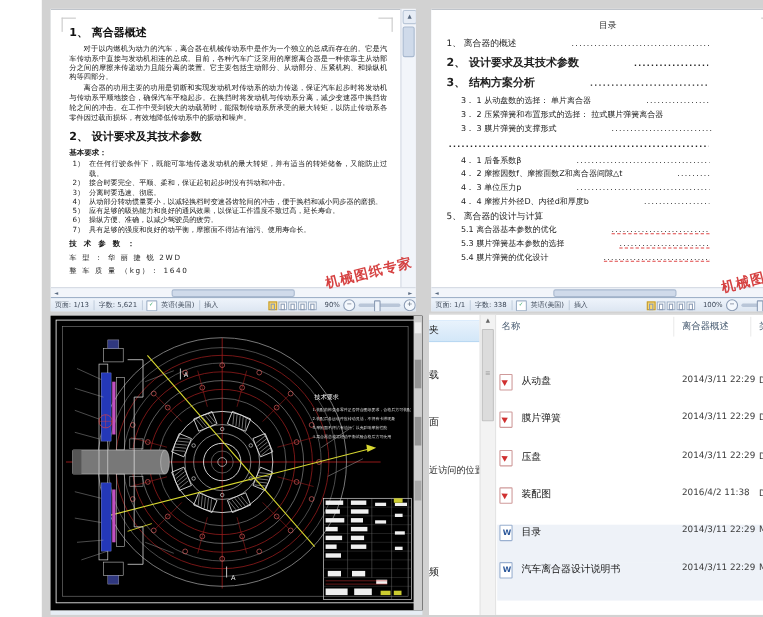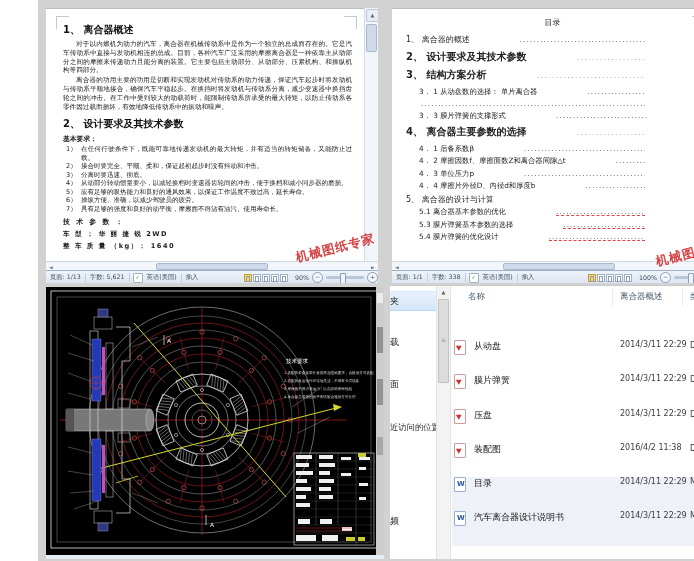--- a/index.html
+++ b/index.html
@@ -15,21 +15,21 @@
   .corner.tl{left:10px;top:7px;border-left-width:1px;border-top-width:1px;}
   .corner.tr{right:8px;top:7px;border-right-width:1px;border-top-width:1px;}
   .doc-content{position:absolute;left:17px;top:8px;right:13px;color:#1a1a1a;}
   .h1{font-size:10px;font-weight:bold;color:#111;margin:6px 0 3px;}
   .para{font-size:6.6px;line-height:8.8px;text-align:justify;text-indent:13px;margin:1px 0;}
   .sub-label{font-size:6.8px;font-weight:bold;margin:3px 0 1px;}
   .req{display:flex;font-size:6.5px;line-height:8.5px;margin:0;}
   .req-num{width:15px;flex:none;padding-left:3px;}
   .req-text{flex:1;text-align:justify;}
   .tech-label{font-size:6.8px;font-weight:bold;letter-spacing:2px;margin:4px 0 2px;}
-  .tech-line{font-size:6.6px;letter-spacing:1.5px;margin:3px 0;font-weight:bold;}
+  .tech-line{font-size:6.6px;letter-spacing:1.5px;margin:3px 0;}
 
   .vscroll{position:absolute;right:0;top:0;width:13px;height:253px;background:#f2f5fa;
            border-left:1px solid #d4dae3;}
   .sc-btn{width:11px;height:11px;margin:1px;background:#e7edf6;border:1px solid #bac7d8;border-radius:2px;
           font-size:5px;color:#5a6b82;text-align:center;line-height:10px;}
   .sc-thumb-v{width:9px;height:26px;margin:2px auto;background:#cfdaea;border:1px solid #a9b9cf;border-radius:2px;}
   .hscroll{position:absolute;left:0;top:253px;width:100%;height:9px;background:#f2f5fa;
            border-top:1px solid #d4dae3;display:flex;align-items:center;}
   .h-arrow{font-size:5px;color:#5a6b82;width:10px;text-align:center;flex:none;}
   .sc-thumb-h{width:110px;height:5px;background:#cfdaea;border:1px solid #a9b9cf;border-radius:2px;margin:0 auto;}
@@ -89,21 +89,21 @@
   .ex-sidebar > div:nth-of-type(4){top:132px;font-size:8.3px;}
   .ex-sidebar > div:nth-of-type(5){top:226px;}
   .ex-scroll{position:absolute;left:46px;top:0;width:13px;height:100%;background:#f3f3f3;
              border-left:1px solid #e4e4e4;border-right:1px solid #e4e4e4;}
   .ex-scroll .up{height:12px;font-size:5px;color:#666;text-align:center;line-height:12px;}
   .ex-thumb{margin:1px auto;width:9px;height:82px;background:#dcdcdc;border:1px solid #c2c2c2;border-radius:1px;
             font-size:6px;color:#9a9a9a;text-align:center;line-height:80px;}
   .ex-main{position:absolute;left:62px;top:0;right:6px;bottom:0;}
   .ex-head{position:relative;height:22px;}
   .ex-col{position:absolute;top:5px;font-size:8.5px;color:#44586e;}
-  .ex-col.c1{left:16px;} .ex-col.c2{left:168px;} .ex-col.c3{left:238px;}
+  .ex-col.c1{left:4px;} .ex-col.c2{left:168px;} .ex-col.c3{left:238px;}
   .ex-colsep{position:absolute;top:2px;width:1px;height:18px;background:#ececec;}
   .ex-rows{padding-top:32px;}
   .file-row{position:relative;height:34.3px;display:flex;}
   .file-icon{width:10px;height:13px;background:#fff;border:1px solid #b5b5b5;border-radius:1px;
              position:relative;flex:none;margin-left:2px;}
   .file-row.dwg .file-icon{border-color:#cf9a9a;}
   .file-row.dwg .file-icon::after{content:"";position:absolute;left:2px;top:3px;width:0;height:0;
       border-top:3px solid transparent;border-bottom:3px solid transparent;border-left:5px solid #d03030;
       transform:rotate(-30deg);}
   .file-row.doc .file-icon{border-color:#9ab0d0;}
@@ -233,30 +233,30 @@
               <span class="toc-label">3、 结构方案分析</span>
               <span class="leader"></span>
               <span class="toc-page">1</span>
             </div>
             <div class="toc-entry lv2">
               <span class="toc-label">3． 1 从动盘数的选择： 单片离合器</span>
               <span class="leader"></span>
               <span class="toc-page">1</span>
             </div>
             <div class="toc-entry lv2">
+              <span class="toc-label">3． 2 压紧弹簧和布置形式的选择： 拉式膜片弹簧离合器</span>
               <span class="leader"></span>
               <span class="toc-page">2</span>
             </div>
             <div class="toc-entry lv2">
               <span class="toc-label">3． 3 膜片弹簧的支撑形式</span>
               <span class="leader"></span>
               <span class="toc-page"></span>
             </div>
             <div class="toc-entry bold lv1">
-              <span class="toc-label">4、 离合器主要参数的选择</span>
               <span class="leader"></span>
               <span class="toc-page">3</span>
             </div>
             <div class="toc-entry lv2">
               <span class="toc-label">4． 1 后备系数β</span>
               <span class="leader"></span>
               <span class="toc-page">3</span>
             </div>
             <div class="toc-entry lv2">
               <span class="toc-label">4． 2 摩擦因数f、摩擦面数Z和离合器间隙△t</span>

